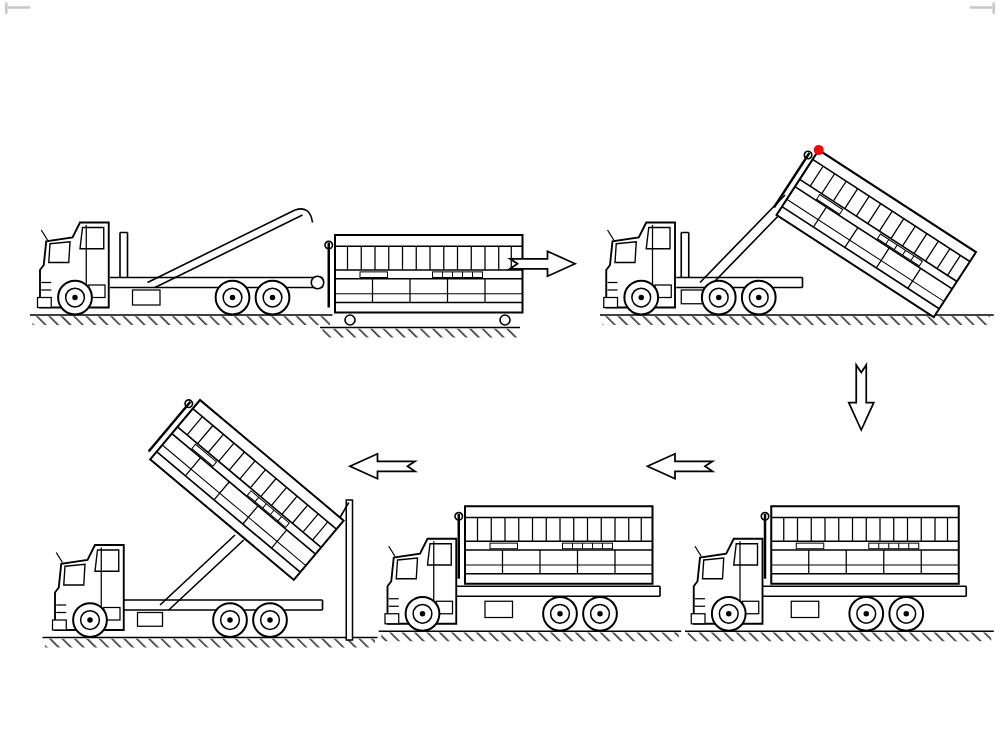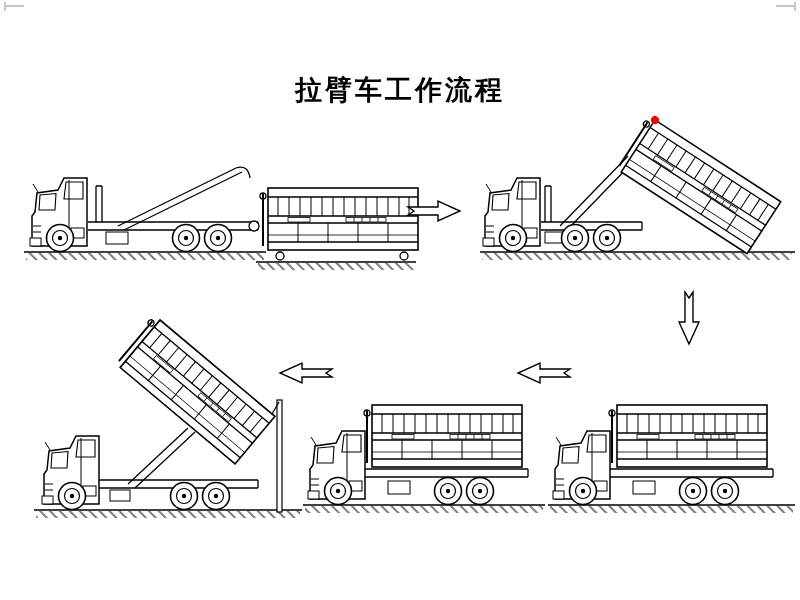--- a/index.html
+++ b/index.html
@@ -18,21 +18,20 @@
 </head>
 <body>
 
 <div class="page">
 
   <div class="corner tl"></div>
   <div class="corner tl2"></div>
   <div class="corner tr"></div>
   <div class="corner tr2"></div>
 
-  <div class="title">拉臂车工作流程</div>
 
   <svg class="art" width="800" height="600" viewBox="0 0 800 600">
     <defs>
       <pattern id="hatch" width="7" height="7" patternUnits="userSpaceOnUse" patternTransform="rotate(-45)">
         <line x1="3" y1="0" x2="3" y2="7" stroke="#111" stroke-width="1.1"></line>
       </pattern>
 
       <g id="wheel">
         <circle r="13.5" fill="#fff" stroke="#000" stroke-width="1.6"></circle>
         <circle r="7.5" fill="#fff" stroke="#000" stroke-width="1.2"></circle>

